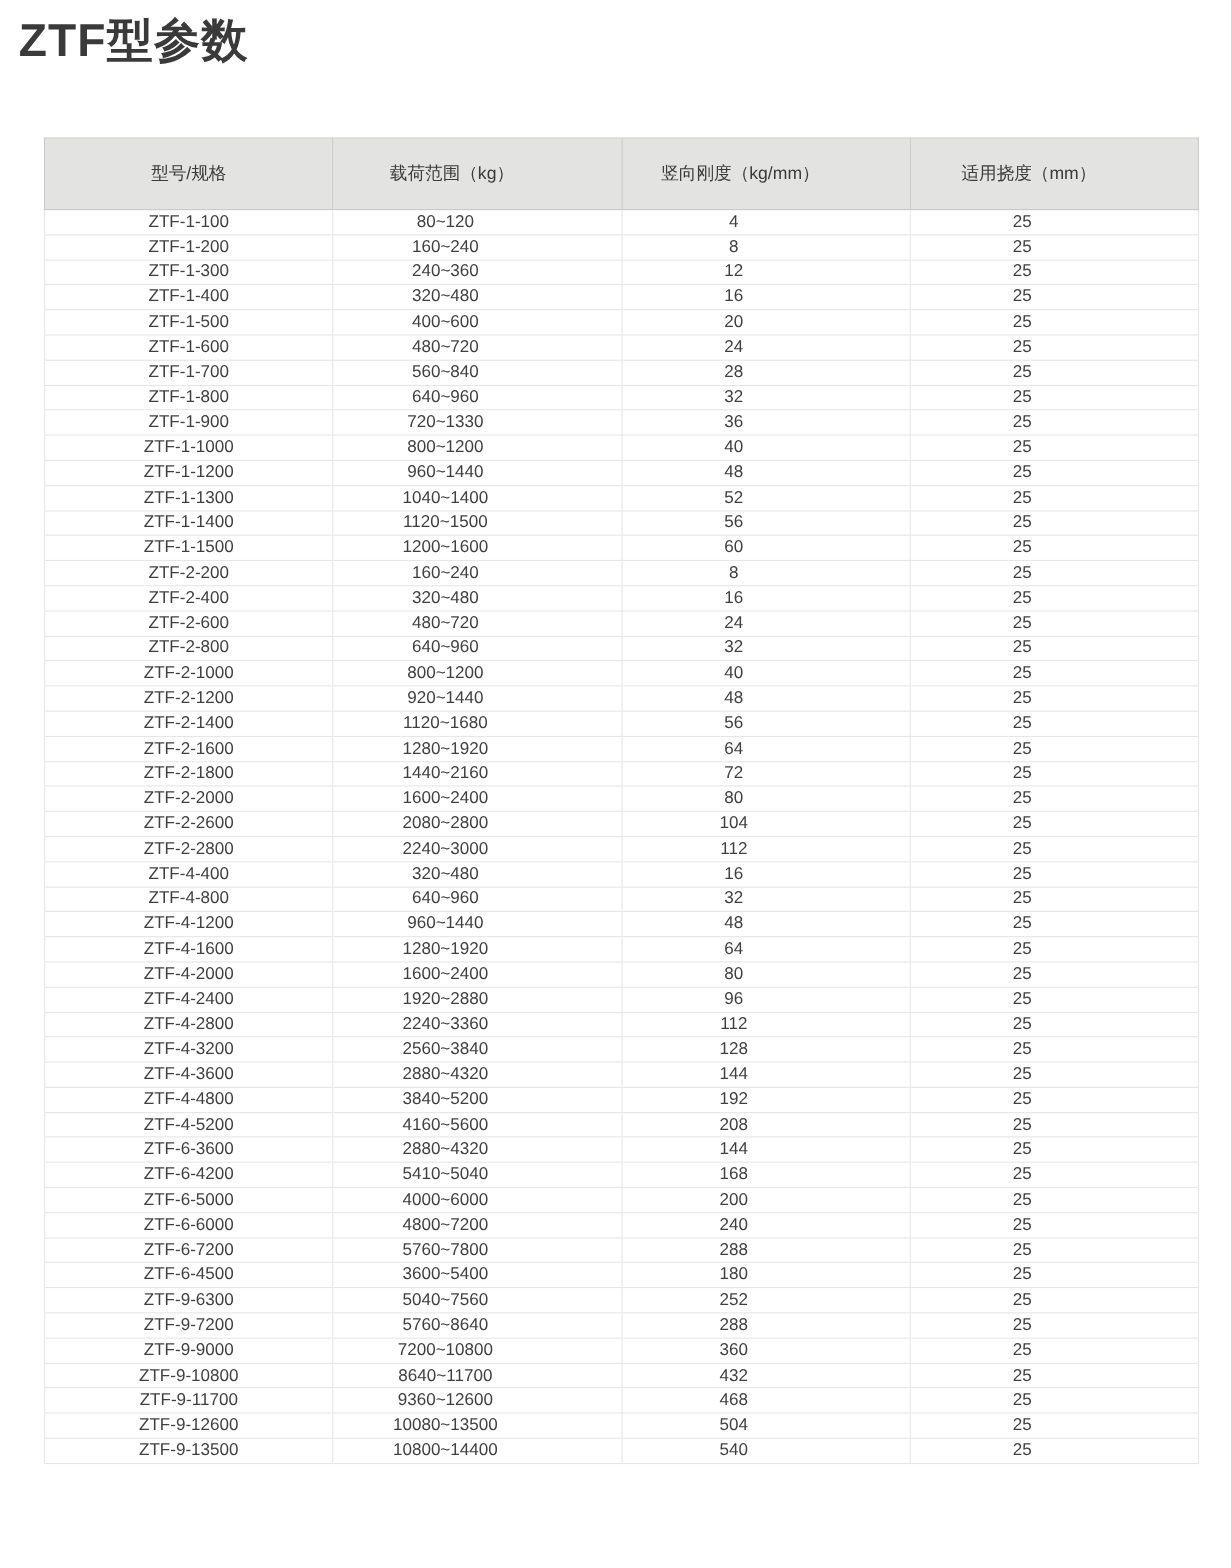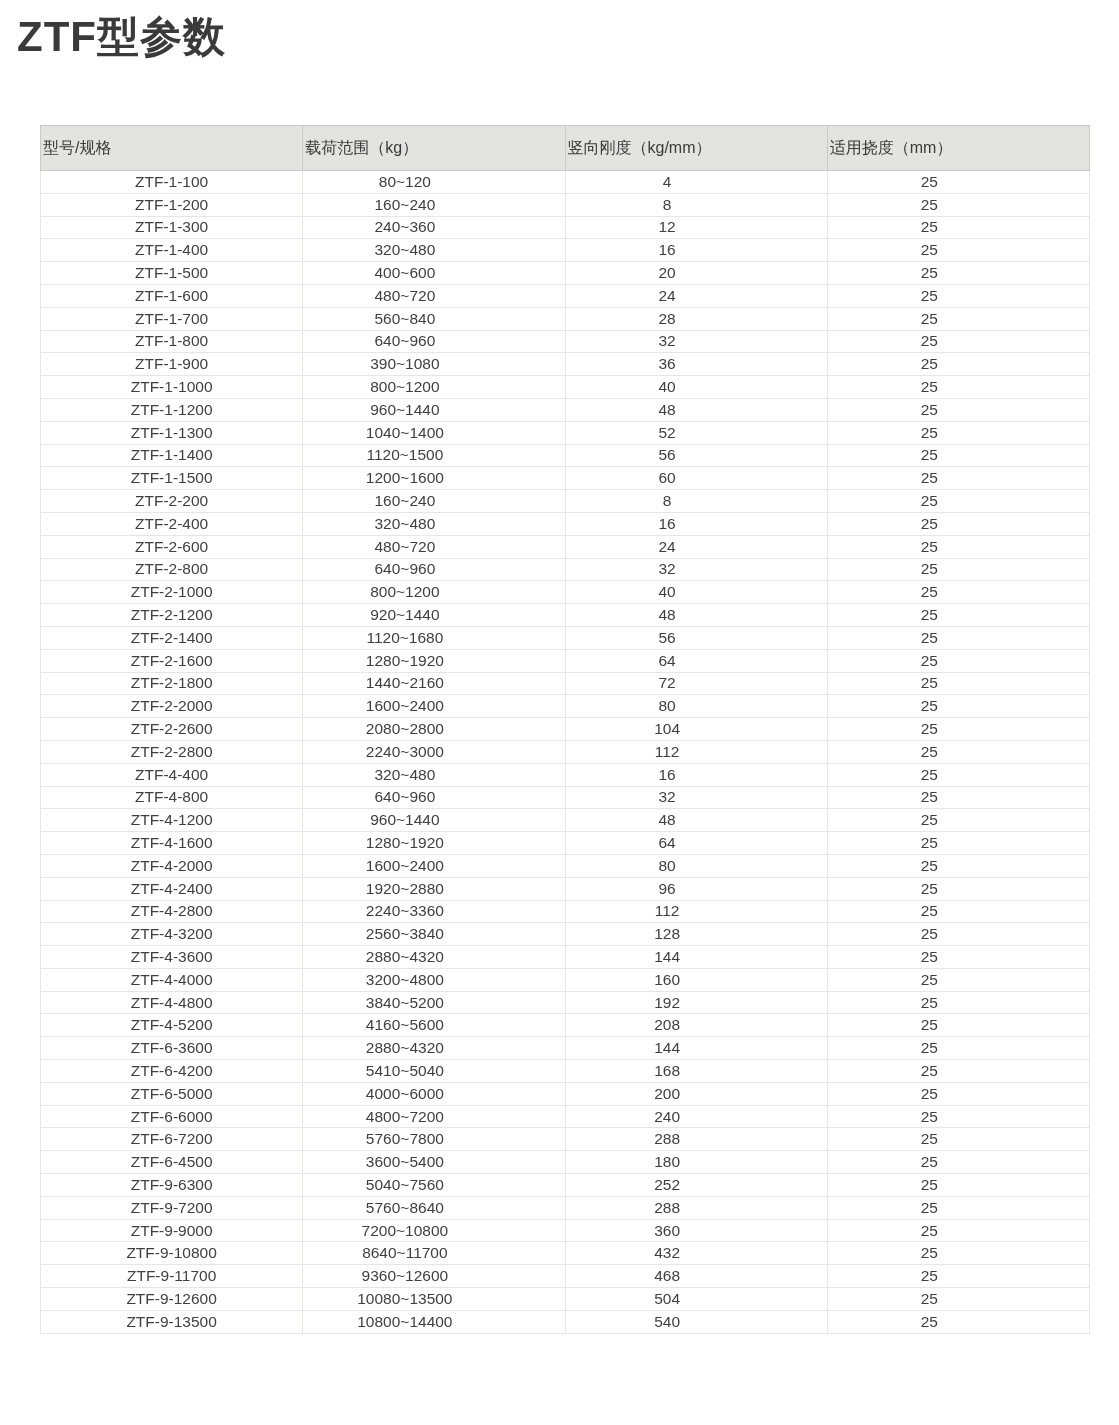--- a/index.html
+++ b/index.html
@@ -33,22 +33,22 @@
     border-collapse: collapse;
     table-layout: fixed;
   }
   table.params-table th {
     height: 40px;
     background: var(--header-bg, #e3e3e1);
     border: 1px solid var(--header-border, #c9c9c7);
     font-weight: normal;
     font-size: 16px;
     color: var(--title-text, #3a3a3a);
-    text-align: left;
-    padding: 2px;
+    text-align: center;
+    padding: 12px;
   }
   table.params-table td {
     height: 21.8px;
     border: 1px solid var(--row-border, #e6e6e5);
     font-size: 15.5px;
     color: var(--text, #3f3f3f);
     text-align: center;
     padding: 0;
     white-space: nowrap;
     overflow: hidden;
@@ -118,21 +118,21 @@
           <td>25</td>
         </tr>
         <tr>
           <td>ZTF-1-800</td>
           <td>640~960</td>
           <td>32</td>
           <td>25</td>
         </tr>
         <tr>
           <td>ZTF-1-900</td>
-          <td>390~1080</td>
+          <td>720~1330</td>
           <td>36</td>
           <td>25</td>
         </tr>
         <tr>
           <td>ZTF-1-1000</td>
           <td>800~1200</td>
           <td>40</td>
           <td>25</td>
         </tr>
         <tr>
@@ -276,26 +276,20 @@
         <tr>
           <td>ZTF-4-3200</td>
           <td>2560~3840</td>
           <td>128</td>
           <td>25</td>
         </tr>
         <tr>
           <td>ZTF-4-3600</td>
           <td>2880~4320</td>
           <td>144</td>
-          <td>25</td>
-        </tr>
-        <tr>
-          <td>ZTF-4-4000</td>
-          <td>3200~4800</td>
-          <td>160</td>
           <td>25</td>
         </tr>
         <tr>
           <td>ZTF-4-4800</td>
           <td>3840~5200</td>
           <td>192</td>
           <td>25</td>
         </tr>
         <tr>
           <td>ZTF-4-5200</td>

